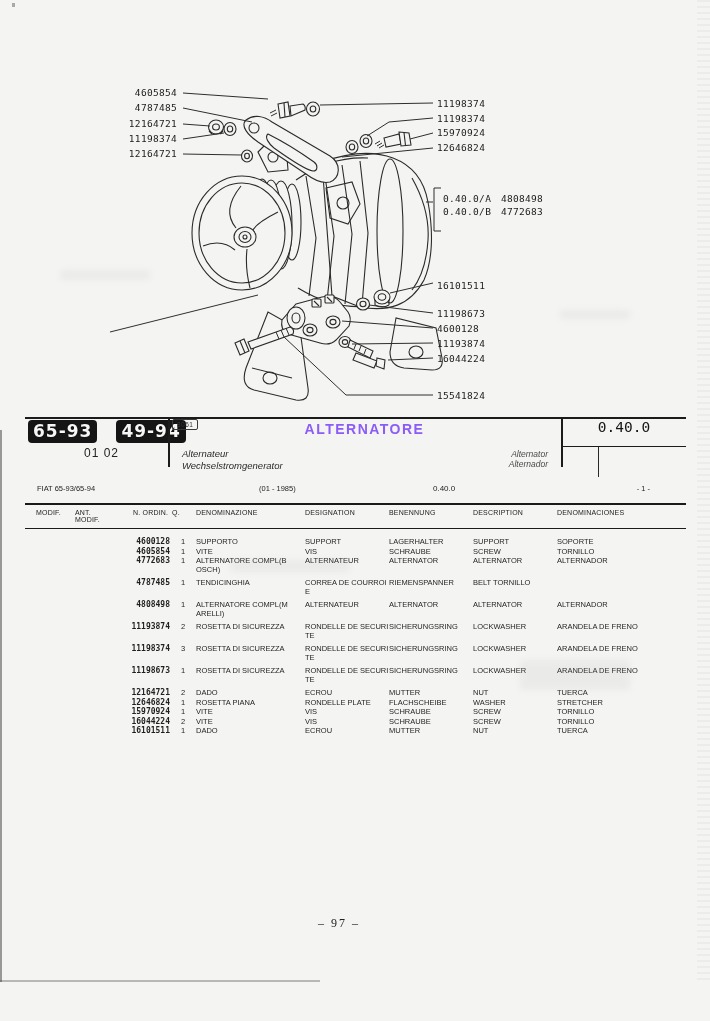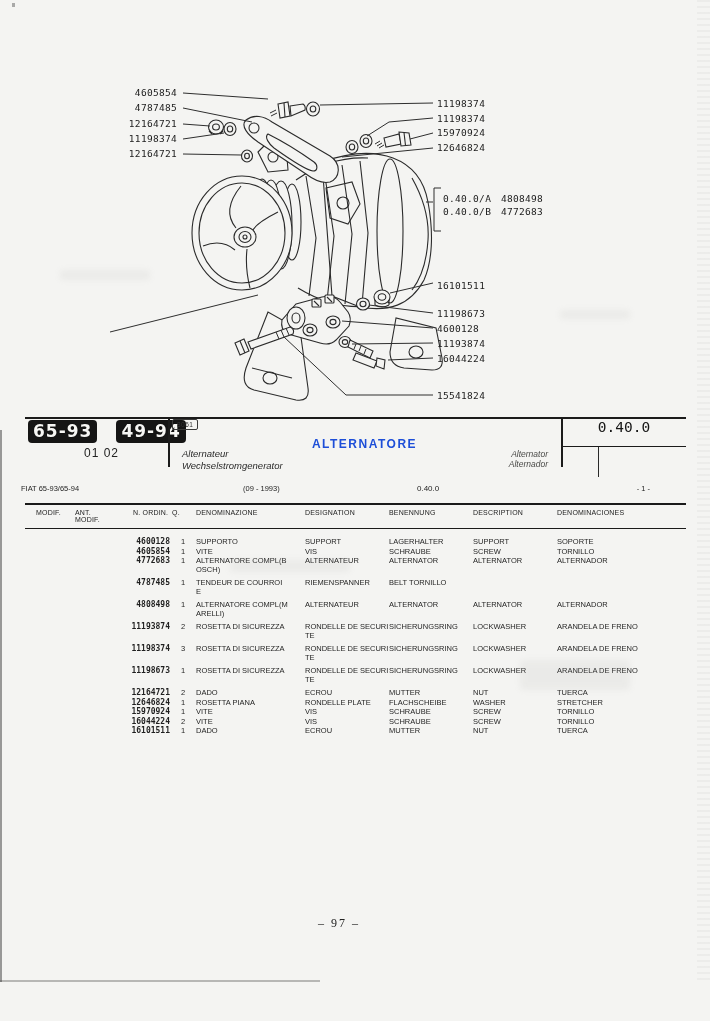--- a/index.html
+++ b/index.html
@@ -27,30 +27,30 @@
   .vline2{position:absolute;left:536px;top:3px;width:1.5px;height:50px;background:#1b1b1b;}
   .sec-underline{position:absolute;left:536px;right:0;top:32px;border-top:1.6px solid #1b1b1b;}
   .vline3{position:absolute;left:573px;top:33px;width:1.2px;height:30px;background:#2a2a2a;}
   .badges{position:absolute;left:3px;top:6px;display:flex;gap:19px;}
   .badge{background:#151515;color:#f6f6f4;font-family:"DejaVu Sans",sans-serif;font-weight:bold;
          font-size:17px;letter-spacing:1px;padding:1px 5px 2px;border-radius:4px;
          text-shadow:0 0 1px #000;}
   .badge-sub{position:absolute;left:59px;top:32px;font-size:12px;letter-spacing:1px;color:#222;}
   .code-box{position:absolute;left:147px;top:5px;border:1px solid #3a3a3a;border-radius:2px;
             font-size:6.5px;padding:1px 4px;color:#333;letter-spacing:.5px;}
-  .band-title{position:absolute;left:143px;width:393px;top:23px;text-align:center;
-              font-size:12px;font-weight:bold;letter-spacing:1.5px;color:#1d4ed8;}
+  .band-title{position:absolute;left:143px;width:393px;top:7px;text-align:center;
+              font-size:14px;font-weight:bold;letter-spacing:1.5px;color:#8b5cf6;}
   .band-frde{position:absolute;left:157px;top:34px;font-style:italic;font-size:9.5px;line-height:11.5px;color:#2a2a2a;}
   .band-enes{position:absolute;right:138px;top:35px;font-style:italic;font-size:8.5px;line-height:10px;
              color:#4a4a48;text-align:right;}
   .band-sec{position:absolute;left:536px;width:126px;top:5px;text-align:center;
             font-family:"DejaVu Sans Mono",monospace;font-size:14.5px;color:#161616;}
 
   
-  .inforow{position:absolute;left:10px;right:24px;top:484px;height:12px;font-size:7.5px;color:#242424;text-decoration:underline;}
+  .inforow{position:absolute;left:26px;right:24px;top:484px;height:12px;font-size:7.5px;color:#242424;text-decoration:underline;}
   .i-model{position:absolute;left:11px;top:0;}
   .i-date{position:absolute;left:233px;top:0;}
   .i-sec{position:absolute;left:407px;top:0;font-size:8px;}
   .i-page{position:absolute;right:36px;top:0;}
 
   
   .ptable{position:absolute;left:25px;right:24px;top:503px;}
   .thead,.trow{display:grid;grid-template-columns:39px 43px 54px 24px 109px 84px 84px 84px auto;
                padding-left:11px;}
   .thead{border-top:2.4px solid #1a1a1a;border-bottom:1.4px solid #1a1a1a;
@@ -224,21 +224,21 @@
     <div class="band-frde"><span>Alternateur</span><br><span>Wechselstromgenerator</span></div>
     <div class="band-enes"><span>Alternator</span><br><span>Alternador</span></div>
     <div class="vline2"></div>
     <div class="band-sec">0.40.0</div>
     <div class="sec-underline"></div>
     <div class="vline3"></div>
   </div>
 
   <div class="inforow">
     <span class="i-model">FIAT 65-93/65-94</span>
-    <span class="i-date">(09 - 1993)</span>
+    <span class="i-date">(01 - 1985)</span>
     <span class="i-sec">0.40.0</span>
     <span class="i-page">- 1 -</span>
   </div>
 
   <div class="ptable">
     <div class="thead">
       <div class="c">MODIF.</div>
       <div class="c">ANT. MODIF.</div>
       <div class="c h-num">N. ORDIN.</div>
       <div class="c">Q.</div>
@@ -284,21 +284,22 @@
       <div class="c">ALTERNATOR</div>
       <div class="c">ALTERNATOR</div>
       <div class="c">ALTERNADOR</div>
     </div>
 
     <div class="trow">
       <div class="c c-mod"></div>
       <div class="c c-ant"></div>
       <div class="c c-num">4787485</div>
       <div class="c c-qty">1</div>
-      <div class="c">TENDEUR DE COURROI
+      <div class="c">TENDICINGHIA</div>
+      <div class="c">CORREA DE COURROI
 E</div>
       <div class="c">RIEMENSPANNER</div>
       <div class="c">BELT TORNILLO</div>
     </div>
 
     <div class="trow">
       <div class="c c-mod"></div>
       <div class="c c-ant"></div>
       <div class="c c-num">4808498</div>
       <div class="c c-qty">1</div>

